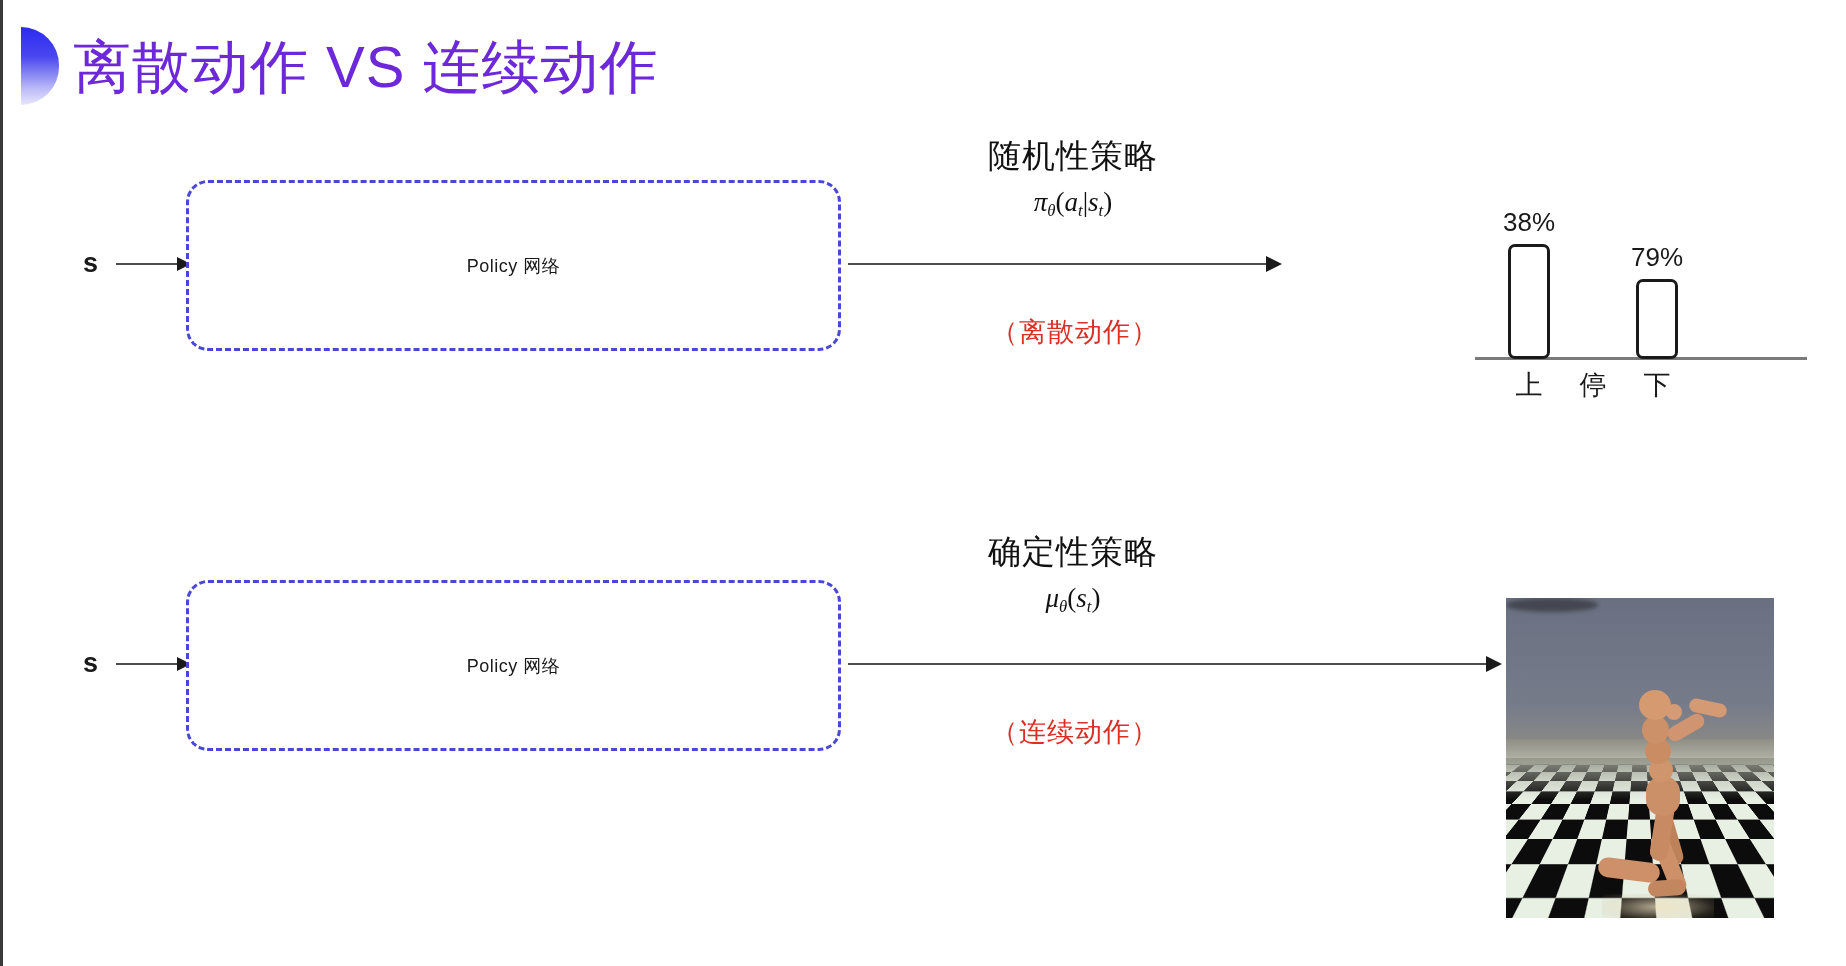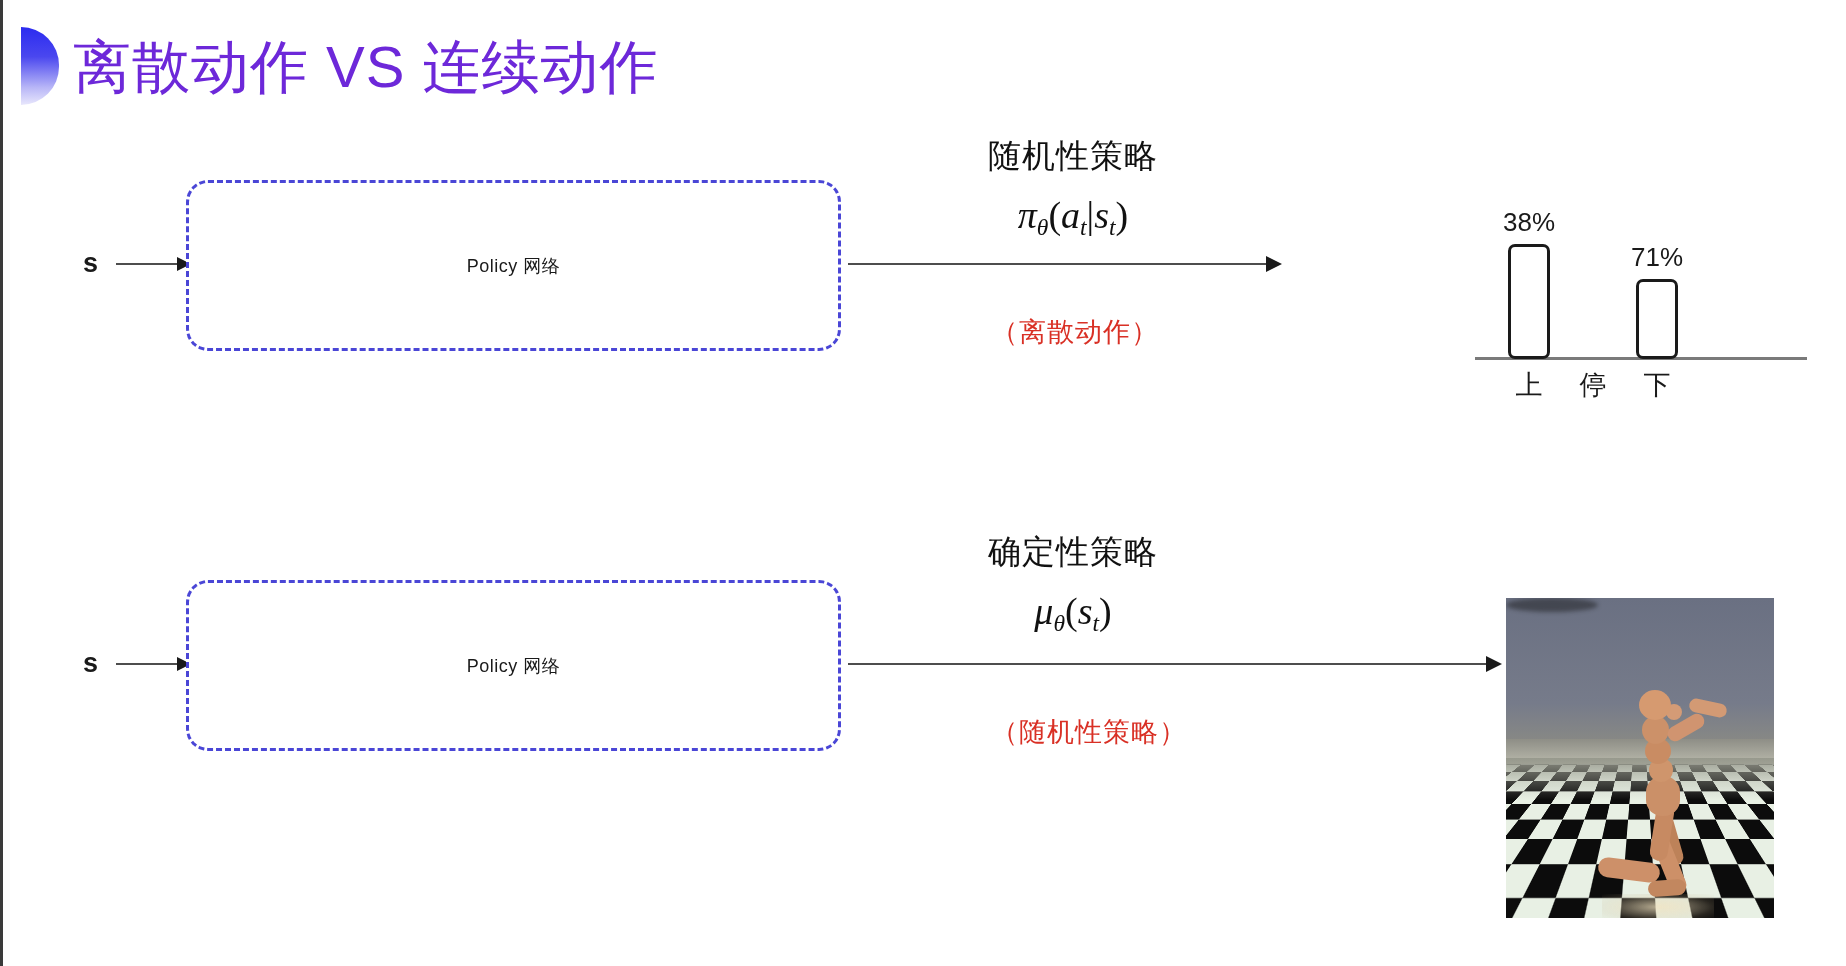--- a/index.html
+++ b/index.html
@@ -107,24 +107,24 @@
   .annot { position: absolute; text-align: center; }
   .annot-title {
     font-size: 33px;
     color: #111111;
     letter-spacing: 1px;
     white-space: nowrap;
   }
   .annot-formula {
     font-family: "Liberation Serif", "DejaVu Serif", serif;
     font-style: italic;
-    font-size: 38px;
+    font-size: 27px;
     color: #111111;
     white-space: nowrap;
-    margin-top: 14px;
+    margin-top: 8px;
   }
   .annot-formula sub {
     font-size: 0.62em;
     font-style: italic;
     vertical-align: baseline;
     position: relative;
     bottom: -0.28em;
   }
   .annot-formula .paren { font-style: normal; }
   .annot-note {
@@ -262,21 +262,21 @@
     <div class="bar-axis"></div>
     <div class="bar-group">
 
       <div class="bar-item" style="left:40px;">
         <div class="bar-value">38%</div>
         <div class="bar-rect" style="height:115px;"></div>
       </div>
 
 
       <div class="bar-item" style="left:168px;">
-        <div class="bar-value">71%</div>
+        <div class="bar-value">79%</div>
         <div class="bar-rect" style="height:80px;"></div>
       </div>
     </div>
 
     <div class="bar-cat" style="left:40px;">上</div>
     <div class="bar-cat" style="left:104px;">停</div>
     <div class="bar-cat" style="left:168px;">下</div>
   </div>
 
   <div class="row" id="row-continuous">
@@ -289,21 +289,21 @@
       <span class="policy-box-label">Policy 网络</span>
     </div>
 
     <div class="out-arrow" style="left:845px; top:43px; width:650px;"></div>
 
     <div class="annot" style="left:940px; top:-90px; width:260px;">
       <div class="annot-title">确定性策略</div>
       <div class="annot-formula"><span>μ</span><sub>θ</sub><span class="paren">(</span><span>s</span><sub>t</sub><span class="paren">)</span></div>
     </div>
 
-    <div class="annot-note" style="position:absolute; left:988px; top:94px;">（随机性策略）</div>
+    <div class="annot-note" style="position:absolute; left:988px; top:94px;">（连续动作）</div>
   </div>
 
   <div id="humanoid-frame">
     <div id="sky"></div>
     <div id="floor"></div>
     <div id="haze"></div>
     <div id="floor-fade"></div>
     <div id="hm-shadow"></div>
     <div id="hm-glare"></div>
     <div class="limb" id="hm-foot"></div>

